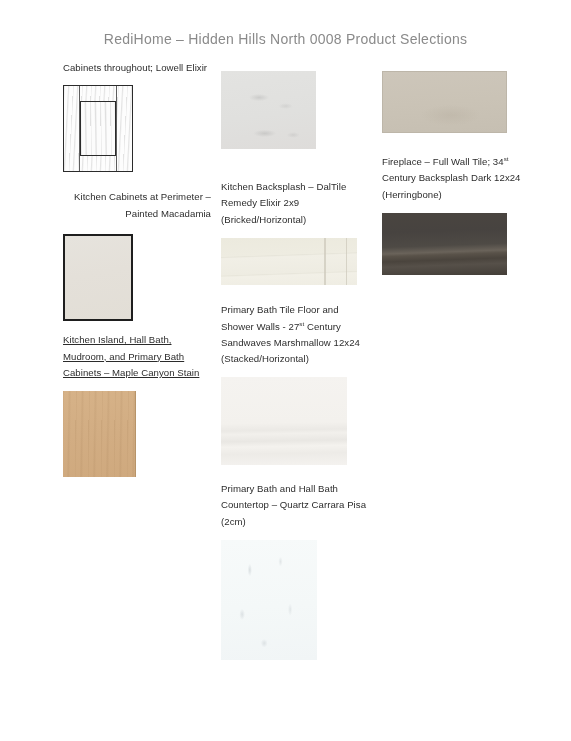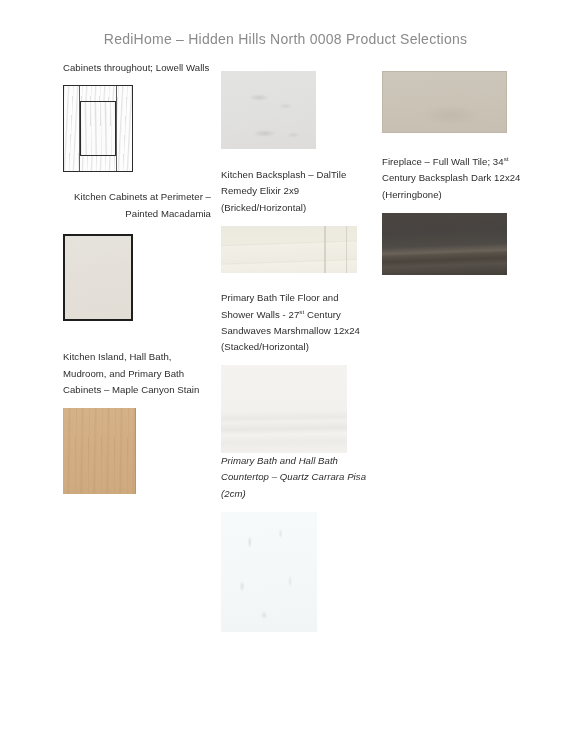--- a/index.html
+++ b/index.html
@@ -249,61 +249,61 @@
 </head>
 <body>
 
 <div id="page-title">RediHome – Hidden Hills North 0008 Product Selections</div>
 
 <div class="columns">
 
   <div class="column col-1">
 
     <div class="item">
-      <p class="item-caption">Cabinets throughout; Lowell Walls</p>
+      <p class="item-caption">Cabinets throughout; Lowell Elixir</p>
       <div class="swatch sw-cabinet-door">
         <div class="stile-l"></div>
         <div class="stile-r"></div>
         <div class="panel"></div>
       </div>
     </div>
 
     <div class="item" style="margin-top:17px;text-align:right;">
       <p class="item-caption">Kitchen Cabinets at Perimeter – Painted Macadamia</p>
       <div class="swatch sw-macadamia" style="margin-top:12px;"></div>
     </div>
 
-    <div class="item" style="margin-top:28px;">
+    <div class="item" style="margin-top:11px;text-decoration:underline;">
       <p class="item-caption">Kitchen Island, Hall Bath, Mudroom, and Primary Bath Cabinets – Maple Canyon Stain</p>
       <div class="swatch sw-maple" style="margin-top:10px;"></div>
     </div>
 
 
   </div>
 
   <div class="column col-2">
 
     <div class="item">
       <div class="swatch sw-shiprock" style="margin-top:11px;"></div>
     </div>
 
-    <div class="item" style="margin-top:18px;">
+    <div class="item" style="margin-top:30px;">
       <p class="item-caption">Kitchen Backsplash – DalTile Remedy Elixir 2x9 (Bricked/Horizontal)</p>
       <div class="swatch sw-backsplash" style="margin-top:10px;">
         <div class="vgrout a"></div>
         <div class="vgrout b"></div>
       </div>
     </div>
 
     <div class="item" style="margin-top:17px;">
       <p class="item-caption"><span>Primary Bath Tile Floor and Shower Walls - 27</span><sup>st</sup><span> Century Sandwaves Marshmallow 12x24 (Stacked/Horizontal)</span></p>
       <div class="swatch sw-marshmallow" style="margin-top:9px;"></div>
     </div>
 
-    <div class="item" style="margin-top:0;font-style:italic;">
+    <div class="item" style="margin-top:16px;">
       <p class="item-caption">Primary Bath and Hall Bath Countertop – Quartz Carrara Pisa (2cm)</p>
       <div class="swatch sw-carrara" style="margin-top:10px;"></div>
     </div>
 
   </div>
 
   <div class="column col-3">
 
     <div class="item">
       <div class="swatch sw-wanderwise" style="margin-top:11px;"></div>

